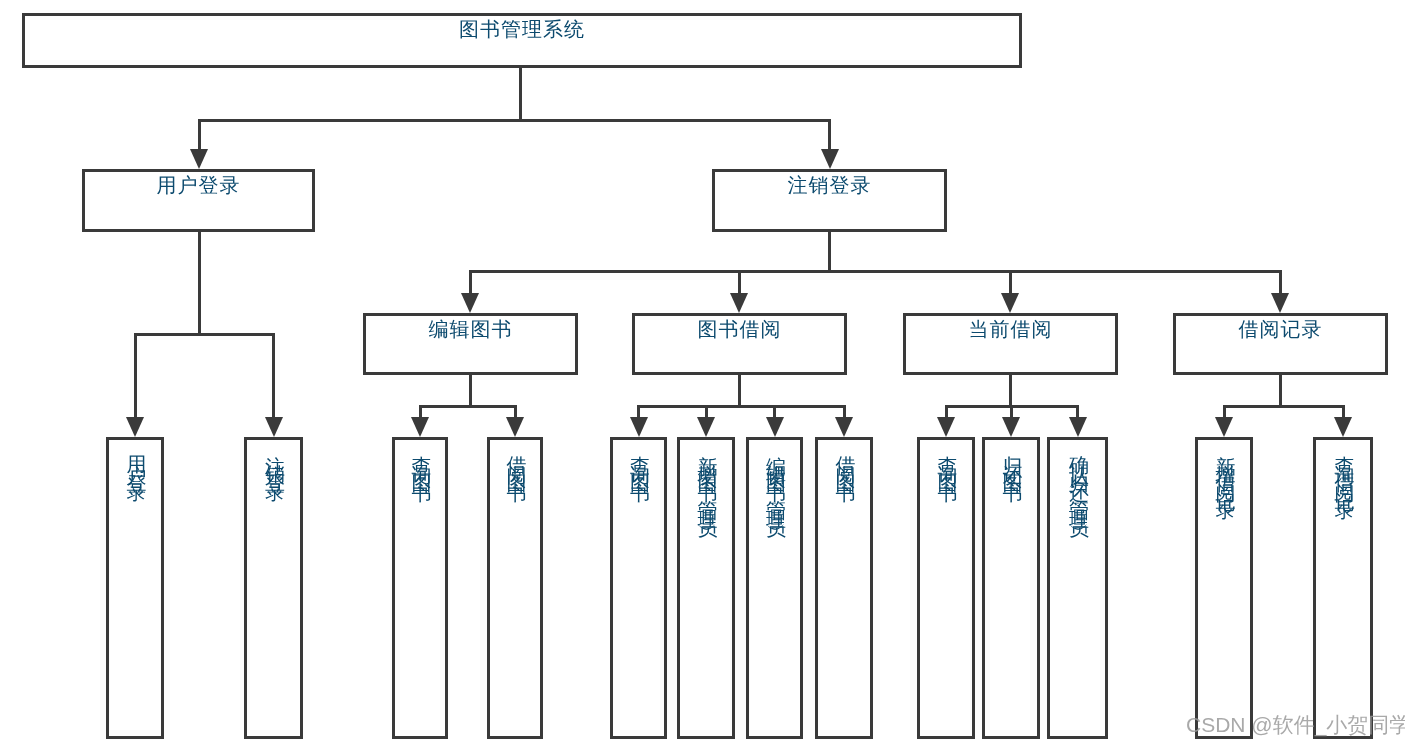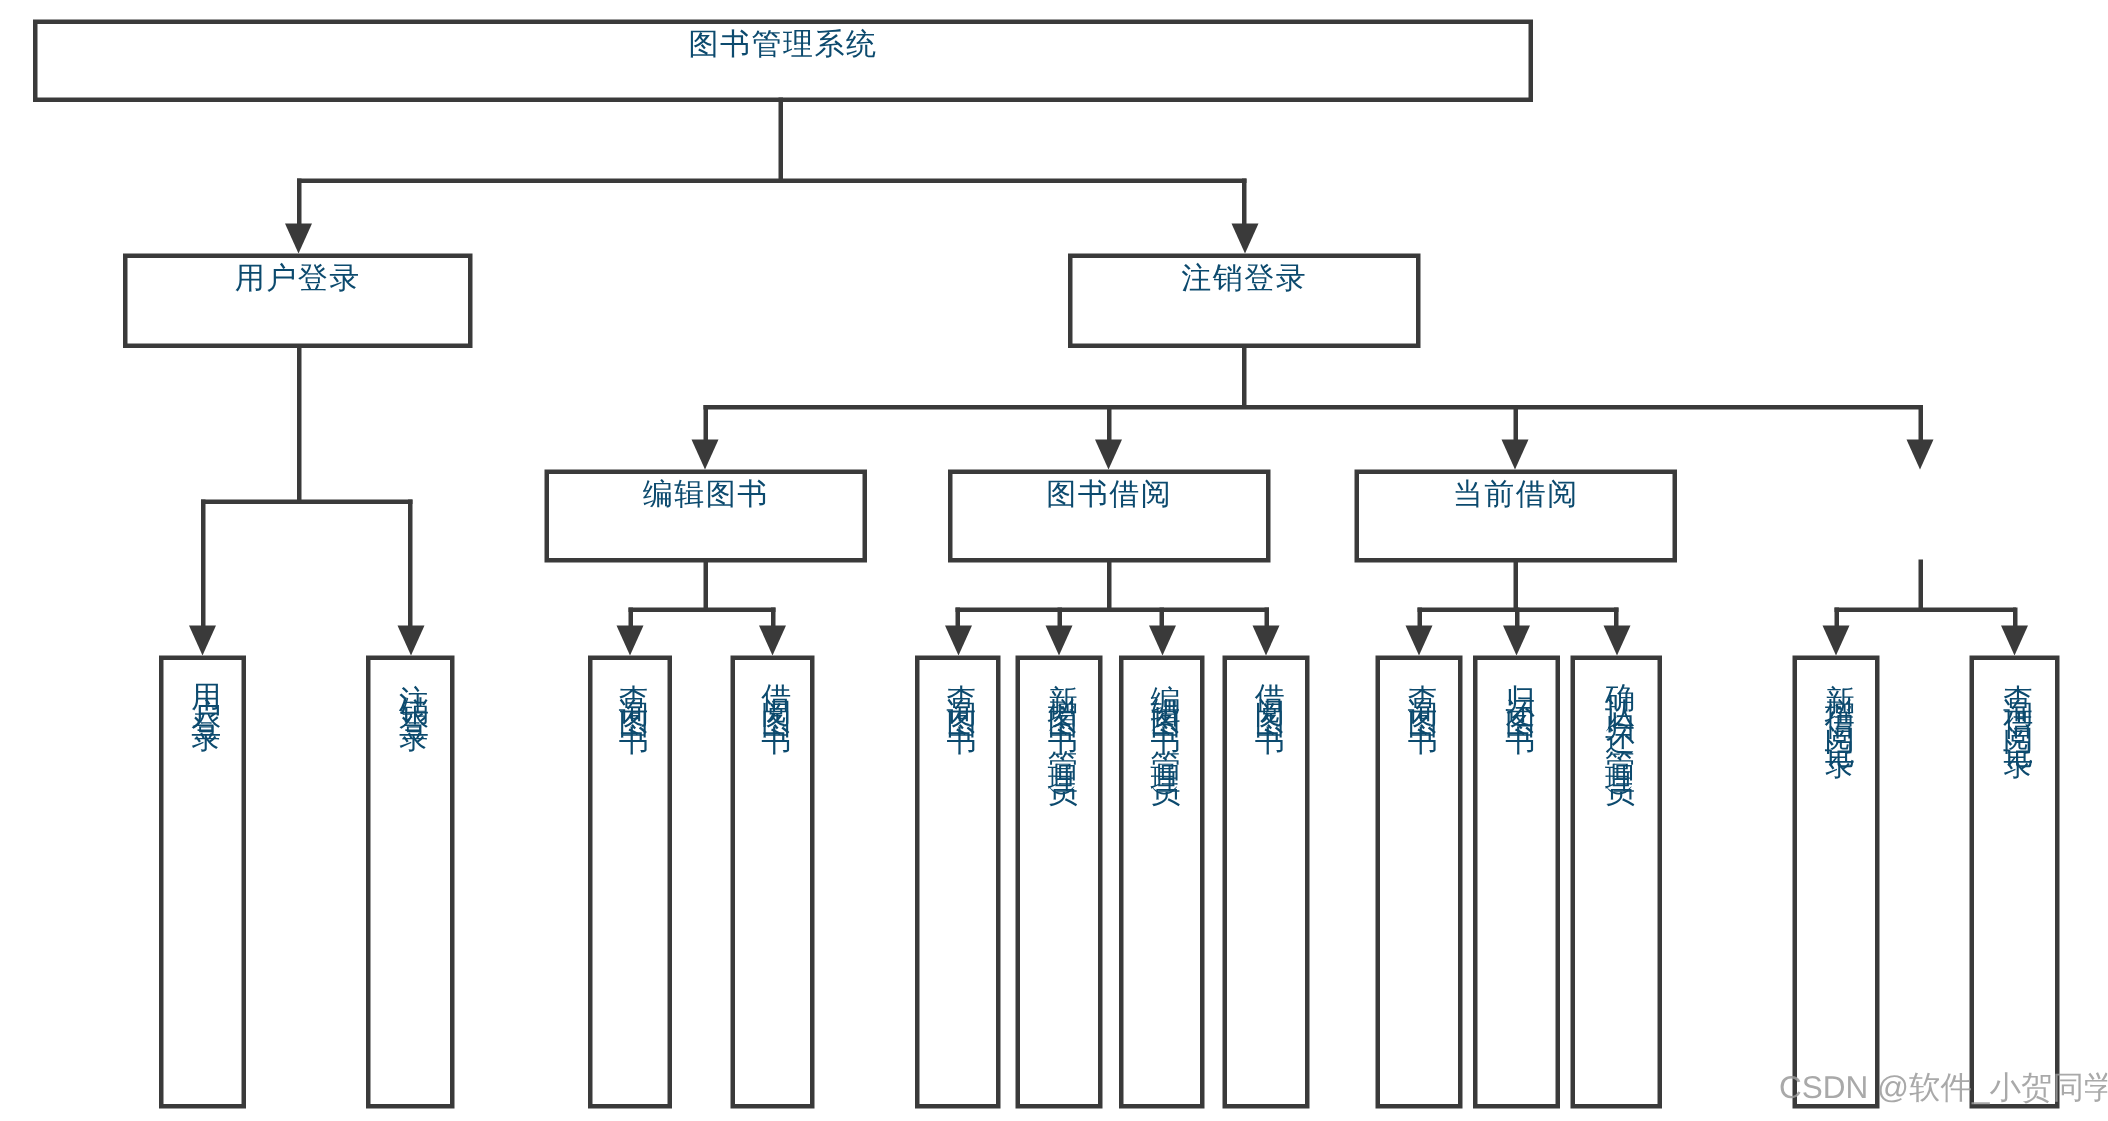--- a/index.html
+++ b/index.html
@@ -98,20 +98,23 @@
 
   <div class="node" style="left:363px;top:313px;width:215px;height:62px">
     <span class="hl">编辑图书</span>
   </div>
   <div class="node" style="left:903px;top:313px;width:215px;height:62px">
     <span class="hl">当前借阅</span>
   </div>
   <div class="node" style="left:632px;top:313px;width:215px;height:62px">
     <span class="hl">图书借阅</span>
   </div>
+  <div class="node" style="left:1173px;top:313px;width:215px;height:62px">
+    <span class="hl">借阅记录</span>
+  </div>
 
   <div class="vline" style="left:468.5px;top:373px;height:34px"></div>
   <div class="hline" style="left:419px;top:405px;width:98px"></div>
   <div class="vline" style="left:418.5px;top:405px;height:14px"></div>
   <div class="arrow" style="left:411px;top:417px"></div>
   <div class="vline" style="left:513.5px;top:405px;height:14px"></div>
   <div class="arrow" style="left:506px;top:417px"></div>
 
   <div class="vline" style="left:737.5px;top:373px;height:34px"></div>
   <div class="hline" style="left:637px;top:405px;width:209px"></div>

